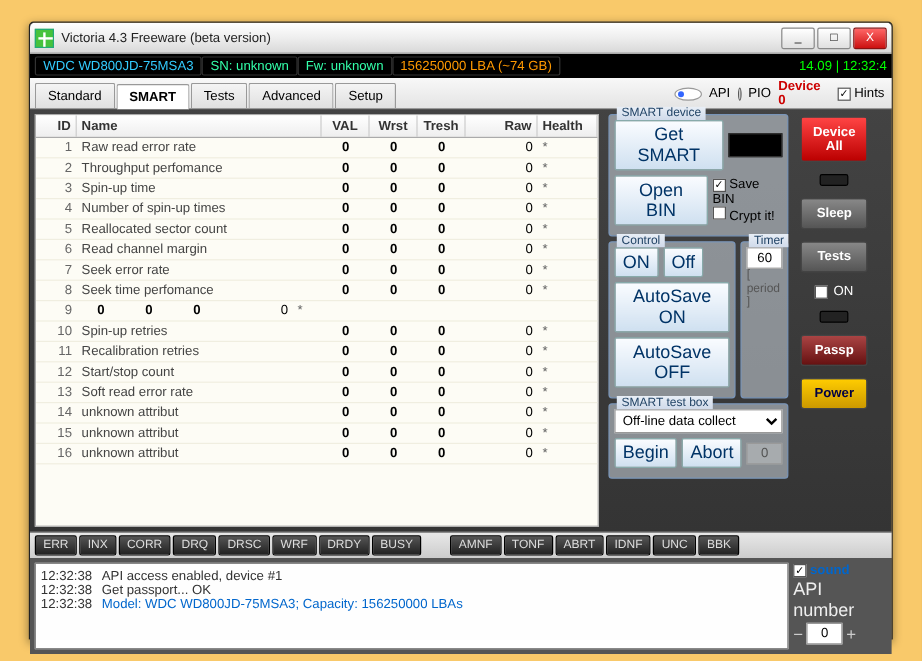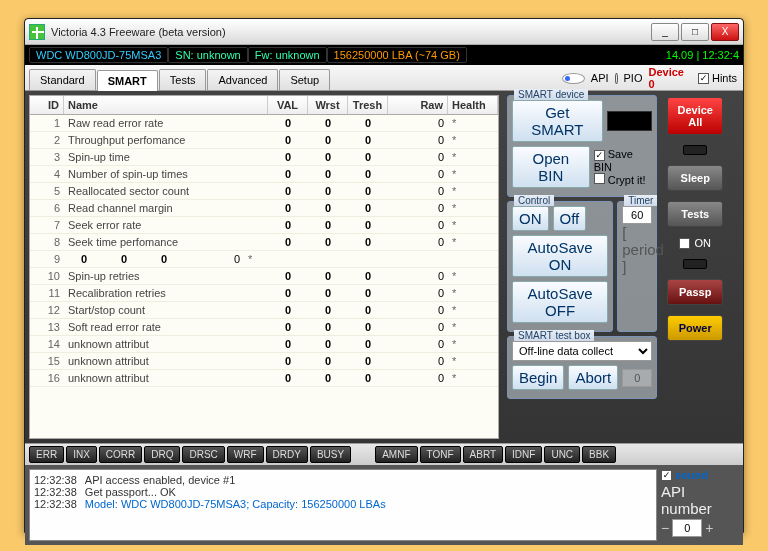--- a/index.html
+++ b/index.html
@@ -305,21 +305,21 @@
           <div class="fld">
               <span class="btn">AutoSave ON</span>
             </div>
           <div class="fld">
               <span class="btn">AutoSave OFF</span>
             </div>
         </div>
         <div class="gbox" style="width:40px;">
           <span class="lg">Timer</span>
           <input class="tinput" value="60" style="">
-          <div style="font-size:15px;color:#555;">[ period ]</div>
+          <div style="font-size:10px;color:#555;">[ period ]</div>
         </div>
       </div>
       <div class="gbox">
         <span class="lg">SMART test box</span>
         <div class="fld">
             <select class="sel"><option>Off-line data collect</option></select>
           </div>
         <div class="fld">
             <span class="btn">Begin</span>
             <span class="btn">Abort</span>

